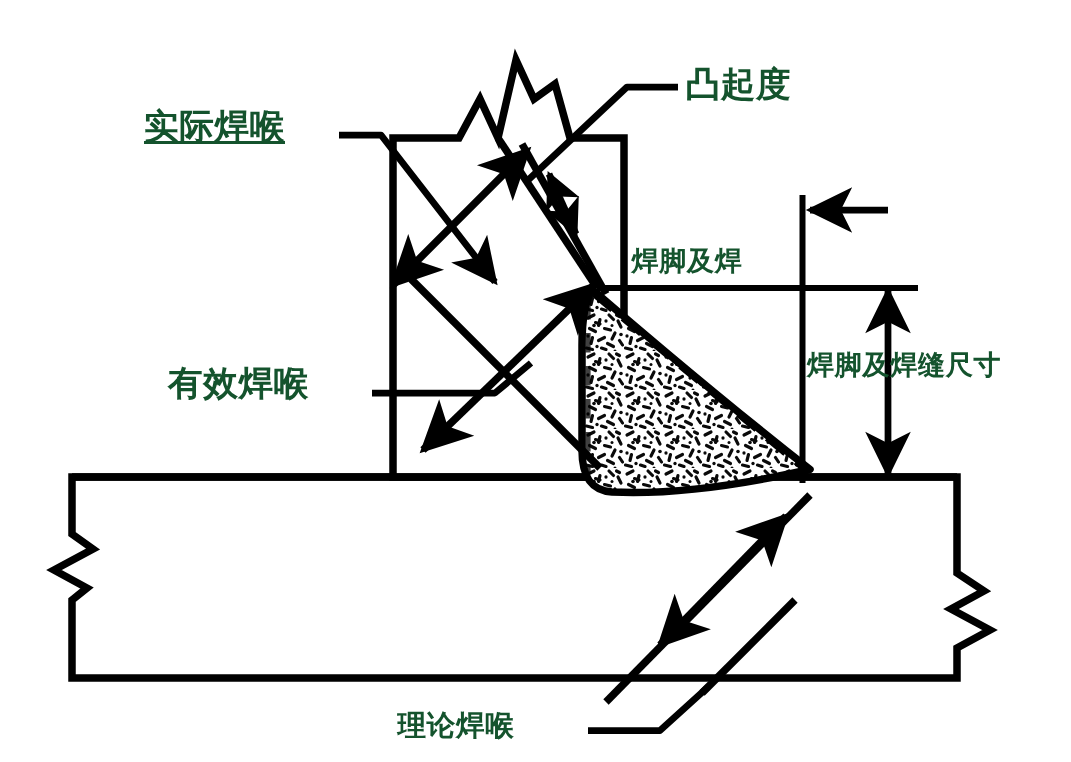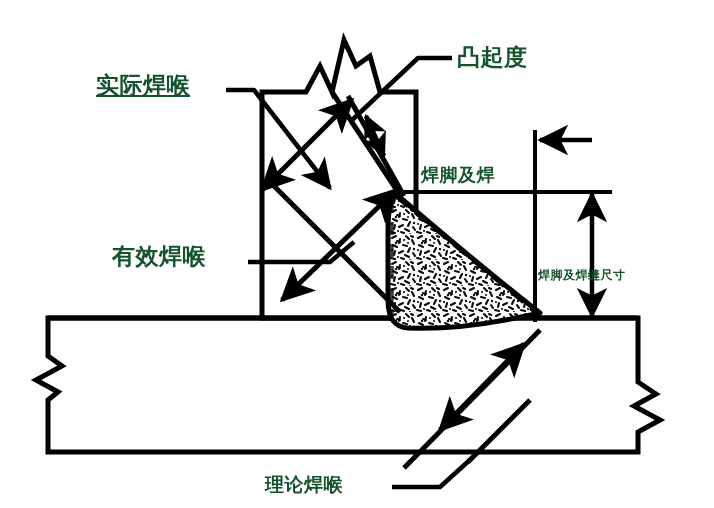--- a/index.html
+++ b/index.html
@@ -31,21 +31,21 @@
     font-weight: 700;
     color: #14532d;
     white-space: pre;
     line-height: 1.18;
     letter-spacing: 0.5px;
   }
   .lbl-actual-throat { left: 96px;  top: 72px;  font-size: 23px; text-decoration: underline; }
   .lbl-effective-throat { left: 112px; top: 243px; font-size: 23px; }
   .lbl-convexity { left: 457px; top: 44px;  font-size: 23px; }
   .lbl-leg-top { left: 421px; top: 122px; font-size: 18px; }
-  .lbl-leg-right { left: 538px; top: 233px; font-size: 12px; margin-top: 35px; }
+  .lbl-leg-right { left: 538px; top: 233px; font-size: 18px; }
   .lbl-theoretical-throat { left: 265px; top: 473px; font-size: 19px; }
 </style>
 </head>
 <body>
 
 <div id="stage">
 
   <svg id="diagram-svg" viewBox="0 0 714 508">
     <defs>
       <marker id="ah" viewBox="0 0 12 12" refX="10.5" refY="6" markerWidth="7.5" markerHeight="7.5" orient="auto-start-reverse">

